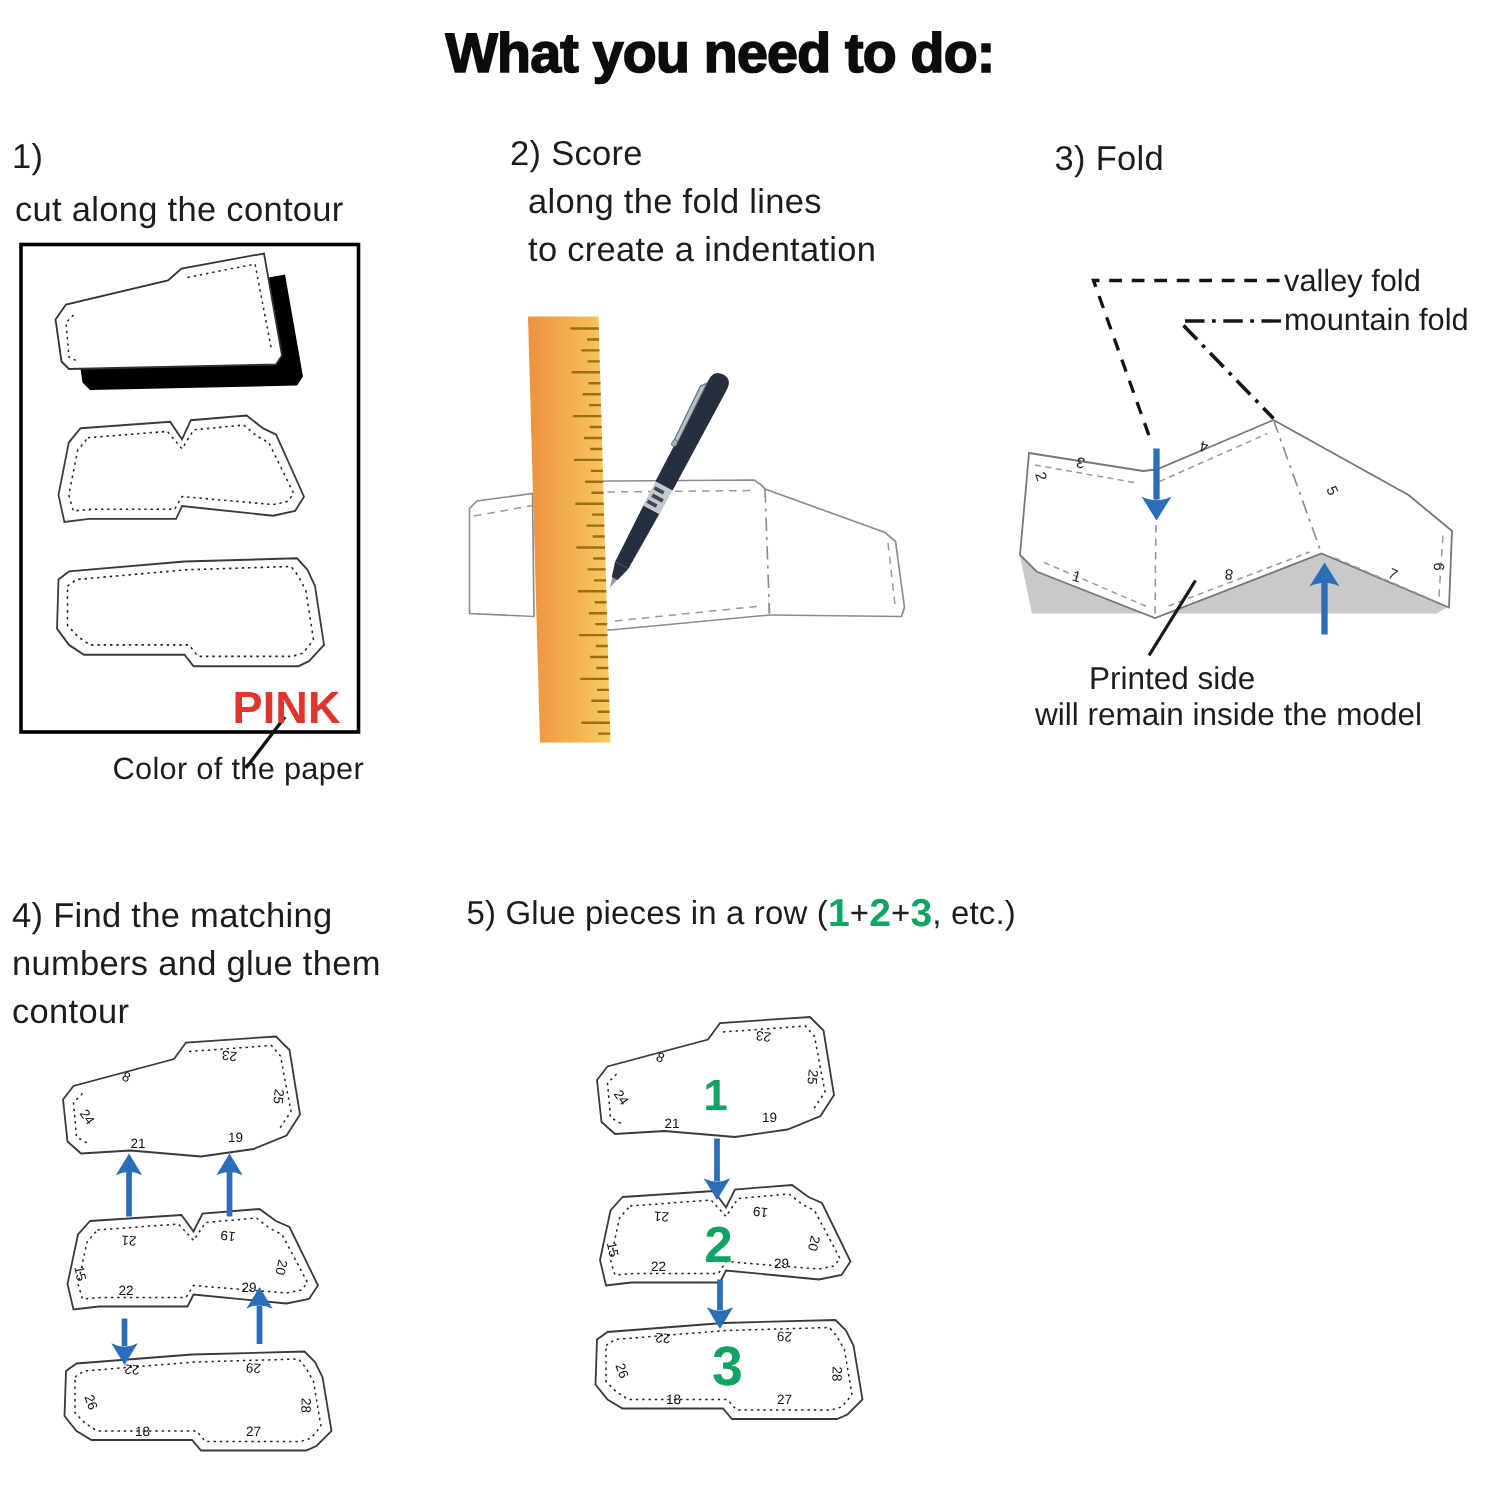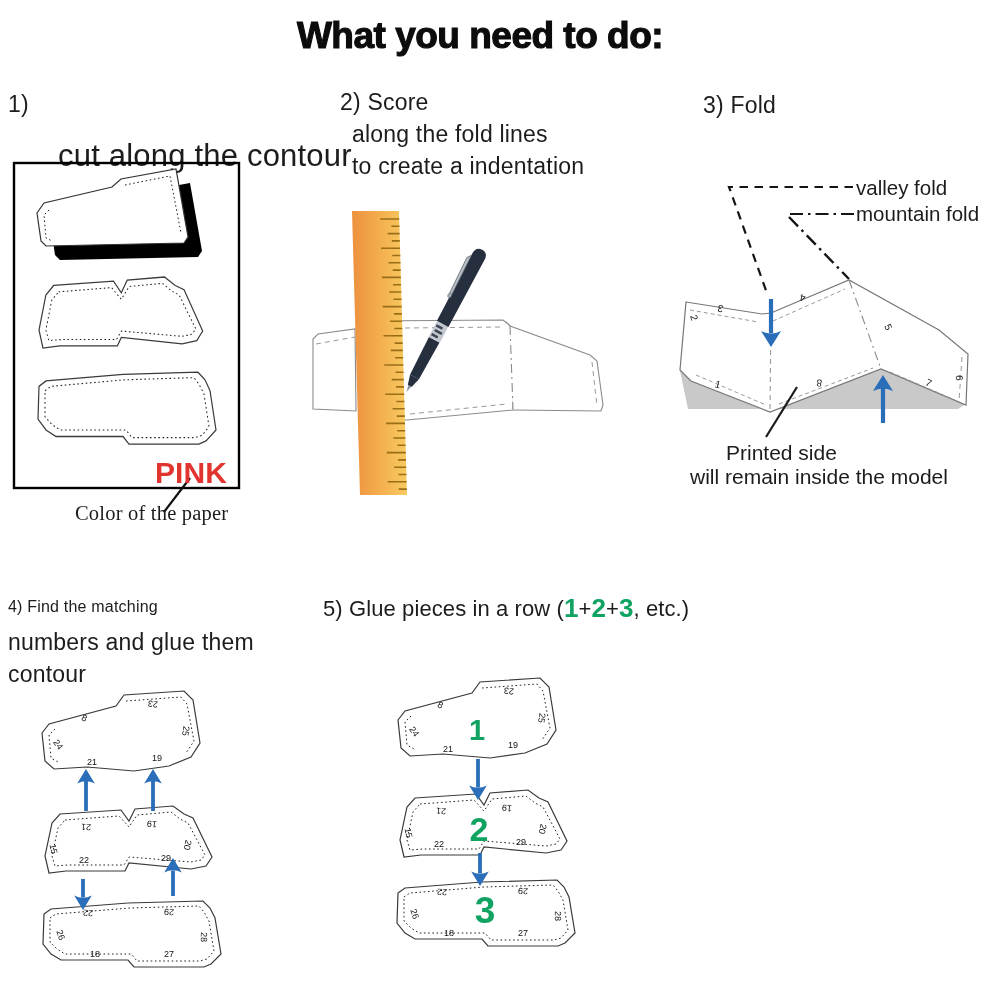--- a/index.html
+++ b/index.html
@@ -51,21 +51,21 @@
         <text x="122" y="58">27</text>
       </g>
       <path id="arrUp" d="M 0,0 L -10,17 Q 0,11.5 10,17 Z M -2.1,13 L 2.1,13 L 2.1,42 L -2.1,42 Z"></path>
       <path id="arrDn" d="M 0,0 L -10,-17 Q 0,-11.5 10,-17 Z M -2.1,-13 L 2.1,-13 L 2.1,-42 L -2.1,-42 Z"></path>
     </defs>
   </svg>
 
   <div class="t" id="title" style="left:480px;top:17px;transform:translateX(-50%);font-size:37px;font-weight:bold;letter-spacing:-0.5px;color:#0c0c0c;-webkit-text-stroke:1.1px #0c0c0c;">What you need to do:</div>
 
   <div class="t" style="left:8px;top:93px;font-size:23px;letter-spacing:0.2px;">1)</div>
-  <div class="t" style="left:10px;top:140px;font-size:31px;letter-spacing:0.2px;margin-left:48px;">cut along the contour</div>
+  <div class="t" style="left:10px;top:128px;font-size:23px;letter-spacing:0.2px;">cut along the contour</div>
 
   <div class="t" style="left:340px;top:91px;font-size:23px;letter-spacing:0.2px;">2) Score</div>
   <div class="t" style="left:352px;top:123px;font-size:23px;letter-spacing:0.2px;">along the fold lines</div>
   <div class="t" style="left:352px;top:155px;font-size:23px;letter-spacing:0.2px;">to create a indentation</div>
 
   <div class="t" style="left:703px;top:94px;font-size:23px;letter-spacing:0.2px;">3) Fold</div>
   <div class="t" style="left:856px;top:178px;font-size:20.5px;text-align:center;">valley fold</div>
   <div class="t" style="left:856px;top:204px;font-size:20.5px;">mountain fold</div>
   <div class="t" style="left:690px;top:442px;font-size:21px;margin-left:36px;">Printed side</div>
   <div class="t" style="left:690px;top:466px;font-size:21px;">will remain inside the model</div>
@@ -75,21 +75,21 @@
     <path d="M 0,44 L 7,34 L 75,18 L 84,10 L 139,0 L 151,68 L 147,74 L 9,77 L 4,72 Z" transform="translate(51,33)" fill="#000"></path>
     <g transform="translate(37,19)">
       <path d="M 0,44 L 7,34 L 75,18 L 84,10 L 139,0 L 151,68 L 147,74 L 9,77 L 4,72 Z" fill="#fff" stroke="#333" stroke-width="1.2"></path>
       <path d="M 12,41 L 7,46 L 9,69 L 15,72 M 88,16 L 133,7 L 144,64" fill="none" stroke="#222" stroke-width="1" stroke-dasharray="1.6,2.6"></path>
     </g>
     <use href="#pB" transform="translate(39,127) scale(0.98,1.06)"></use>
     <use href="#pC" transform="translate(37,220) scale(1.0,1.09)"></use>
     <path d="M 190,328 L 164,362" stroke="#111" stroke-width="2.2" fill="none"></path>
   </svg>
   <div class="t" style="left:155px;top:458px;font-size:30px;font-weight:bold;color:#e2342e;letter-spacing:0.1px;">PINK</div>
-  <div class="t" style="left:75px;top:503px;font-size:20.5px;letter-spacing:0.2px;font-family:Liberation Serif, serif;">Color of the paper</div>
+  <div class="t" style="left:75px;top:503px;font-size:20.5px;letter-spacing:0.2px;">Color of the paper</div>
 
   <svg id="fig2" width="360" height="320" viewBox="0 0 360 320" style="left:270px;top:195px;">
     <defs>
       <linearGradient id="rg" x1="0" y1="0" x2="1" y2="0">
         <stop offset="0" stop-color="#ed9140"></stop>
         <stop offset="0.5" stop-color="#f3ae4d"></stop>
         <stop offset="1" stop-color="#f8ca60"></stop>
       </linearGradient>
     </defs>
 
@@ -150,25 +150,25 @@
     <g fill="#2a6db8">
       <path d="M 111,177 L 101,161 Q 111,166 121,161 Z"></path>
         <rect x="108.9" y="129" width="4.2" height="34"></rect>
       <path d="M 223,205 L 213,221 Q 223,216 233,221 Z"></path>
         <rect x="220.9" y="218" width="4.2" height="35"></rect>
     </g>
 
     <path d="M 137,217 L 106,267" stroke="#1a1a1a" stroke-width="2.2" fill="none"></path>
   </svg>
 
-  <div class="t" style="left:8px;top:599px;font-size:16px;letter-spacing:0.2px;">4) Find the matching</div>
+  <div class="t" style="left:8px;top:599px;font-size:23px;letter-spacing:0.2px;">4) Find the matching</div>
   <div class="t" style="left:8px;top:631px;font-size:23px;letter-spacing:0.2px;text-align:center;">numbers and glue them</div>
   <div class="t" style="left:8px;top:663px;font-size:23px;letter-spacing:0.2px;">contour</div>
 
-  <div class="t" id="h5" style="left:323px;top:598px;font-size:22px;letter-spacing:0.1px;text-align:center;">5) Glue pieces in a row (<b style="color:#10a362;font-size:26px;line-height:0;vertical-align:-1px;">1</b>+<b style="color:#10a362;font-size:26px;line-height:0;vertical-align:-1px;">2</b>+<b style="color:#10a362;font-size:26px;line-height:0;vertical-align:-1px;">3</b>, etc.)</div>
+  <div class="t" id="h5" style="left:311px;top:598px;font-size:22px;letter-spacing:0.1px;text-align:center;">5) Glue pieces in a row (<b style="color:#10a362;font-size:26px;line-height:0;vertical-align:-1px;">1</b>+<b style="color:#10a362;font-size:26px;line-height:0;vertical-align:-1px;">2</b>+<b style="color:#10a362;font-size:26px;line-height:0;vertical-align:-1px;">3</b>, etc.)</div>
 
   <svg id="fig4" width="260" height="320" viewBox="0 0 260 320" style="left:20px;top:680px;">
     <use href="#pA" x="22" y="11"></use>
       <use href="#pAn" x="22" y="11"></use>
     <use href="#pB" x="25" y="126"></use>
       <use href="#pBn" x="25" y="126"></use>
     <use href="#pC" x="22" y="219"></use>
       <use href="#pCn" x="22" y="219"></use>
     <g fill="#2a6db8">
       <path d="M 66,89 L 57.2,103.5 Q 66,99 74.8,103.5 Z"></path>

